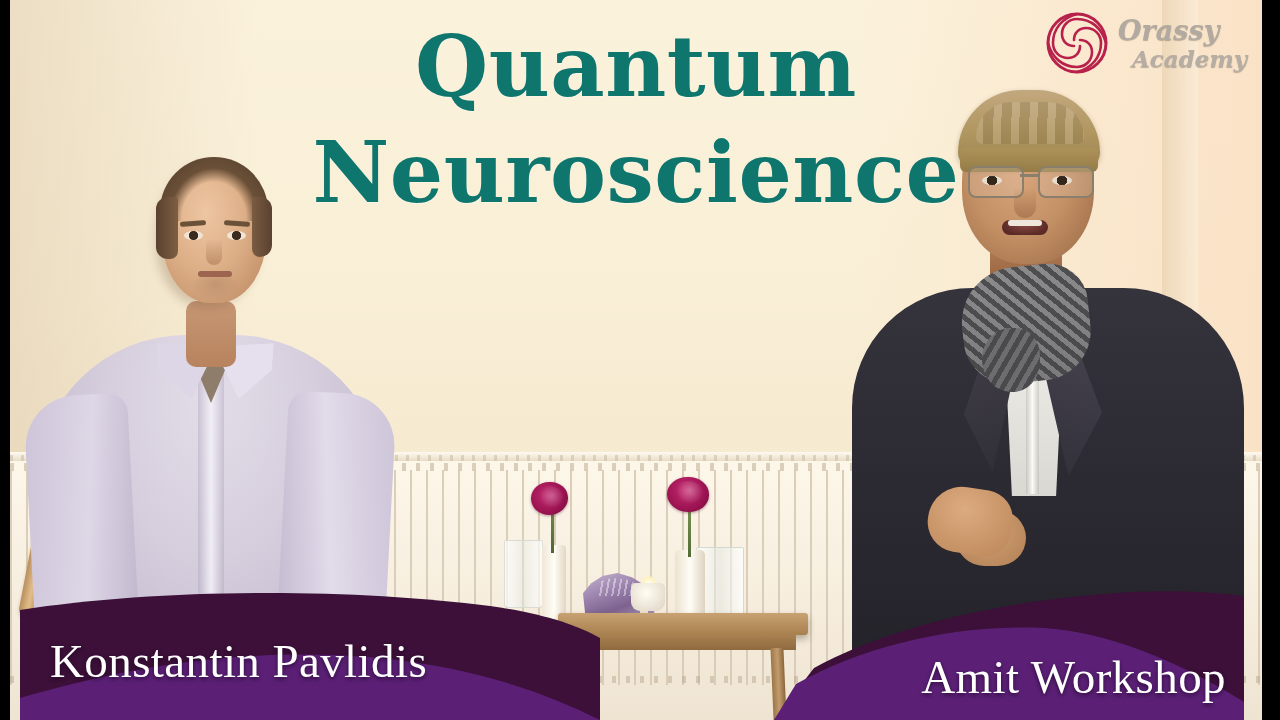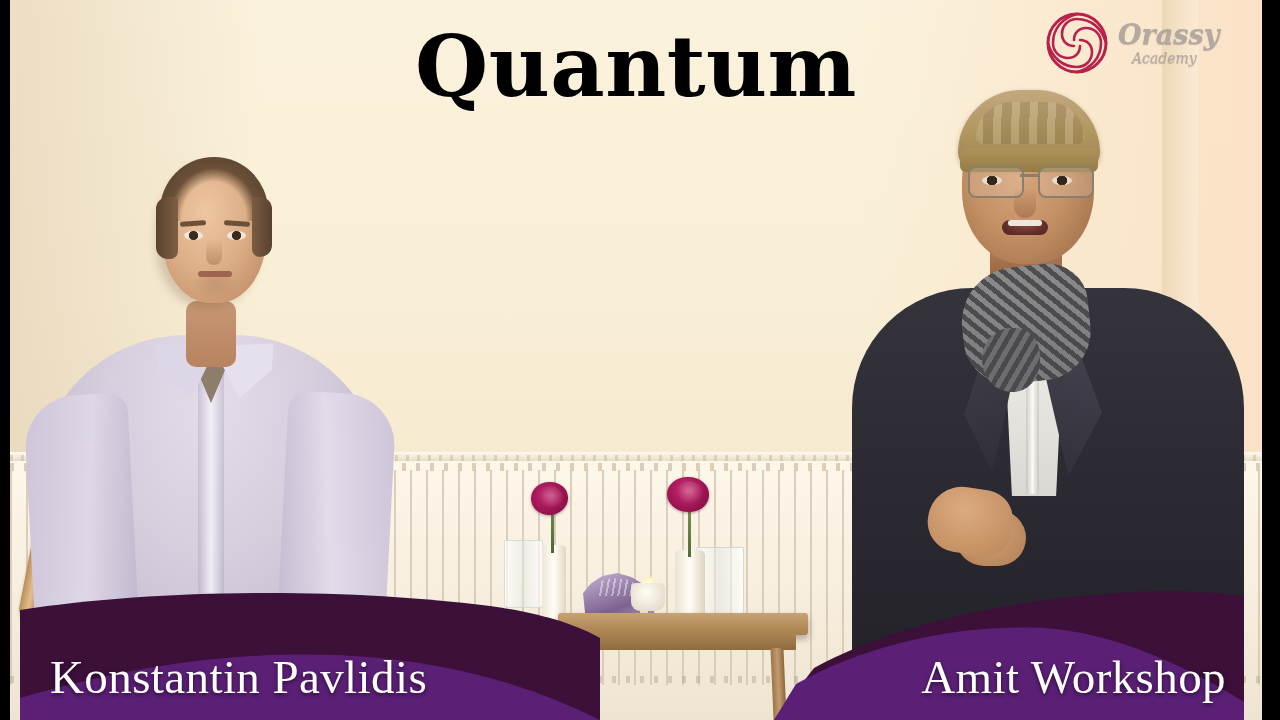--- a/index.html
+++ b/index.html
@@ -219,46 +219,46 @@
         background:linear-gradient(180deg,#4a4a4c,#2a2a2c);border-radius:24px 8px 6px 18px;transform:rotate(-6deg);}
 
   
   .doorframe{position:absolute;left:1152px;top:0;width:36px;height:620px;
         background:linear-gradient(90deg,rgba(236,214,182,.9),rgba(252,240,222,.55));}
 
   
   #title{position:absolute;left:0;top:24px;width:1252px;text-align:center;
         pointer-events:none;}
   #title .line{font-family:"DejaVu Serif",serif;font-weight:bold;
-        color:#000000;line-height:1.02;letter-spacing:.5px;
+        color:#0f766e;line-height:1.02;letter-spacing:.5px;
         text-shadow:0 1px 0 rgba(255,255,255,.35);}
   #title .l1{font-size:84px;}
   #title .l2{font-size:84px;margin-top:20px;}
   #title .l3{font-size:84px;margin-top:20px;}
 
   
   #logo{position:absolute;right:24px;top:4px;width:196px;height:78px;display:flex;
         align-items:center;gap:6px;}
   #logo .mark{width:70px;height:70px;position:relative;flex:0 0 auto;}
   #logo .words{display:flex;flex-direction:column;line-height:1;}
   #logo .brand{font-family:"DejaVu Serif",serif;font-style:italic;font-weight:bold;
         font-size:27px;color:#b2aaa0;text-shadow:0 1px 1px rgba(120,110,100,.5);}
-  #logo .sub{font-family:"DejaVu Serif",serif;font-style:italic;font-weight:normal;
-        font-size:14px;color:#b6aea4;margin-left:14px;margin-top:3px;
+  #logo .sub{font-family:"DejaVu Serif",serif;font-style:italic;font-weight:bold;
+        font-size:23px;color:#b6aea4;margin-left:14px;margin-top:3px;
         text-shadow:0 1px 1px rgba(120,110,100,.5);}
 
   
   .banner{position:absolute;bottom:0;height:140px;overflow:hidden;}
   #banner-left{left:10px;width:580px;}
   #banner-right{right:18px;width:470px;}
   .banner svg{position:absolute;left:0;top:0;width:100%;height:100%;}
   .banner .nm{position:absolute;color:#fff;font-family:"Liberation Serif",serif;
         font-size:47px;letter-spacing:.4px;white-space:nowrap;
         text-shadow:0 2px 4px rgba(30,6,36,.75);}
-  #banner-left .nm{left:30px;bottom:16px;margin-top:9px;}
+  #banner-left .nm{left:30px;bottom:32px;margin-top:9px;}
   #banner-right .nm{right:18px;bottom:16px;}
 
   
   .pillar{position:absolute;top:0;height:720px;background:#000;}
   .pillar-l{left:0;width:10px;}
   .pillar-r{right:0;width:18px;}
 </style>
 </head>
 <body>
 
@@ -359,20 +359,21 @@
       <div class="p2-eye-r"></div>
       <div class="p2-nose"></div>
       <div class="p2-mouth"></div>
       <div class="p2-teeth"></div>
       <div class="p2-hand2"></div>
       <div class="p2-hand"></div>
     </div>
 
     <div id="title">
       <div class="line l1">Quantum</div>
+      <div class="line l2">Neuroscience</div>
     </div>
 
     <div id="logo">
       <div class="mark">
         <svg viewBox="0 0 70 70" width="70" height="70" aria-hidden="true">
           <g fill="none" stroke="#b8214c" stroke-width="2.6" stroke-linecap="round">
             <circle cx="35" cy="35" r="29" stroke-width="3"></circle>
             <path d="M35 6 C20 10 11 21 11 35 C11 44 18 50 26 50 C33 50 38 45 38 38"></path>
             <path d="M64 35 C60 20 49 11 35 11 C26 11 20 18 20 26 C20 33 25 38 32 38"></path>
             <path d="M35 64 C50 60 59 49 59 35 C59 26 52 20 44 20 C37 20 32 25 32 32"></path>

